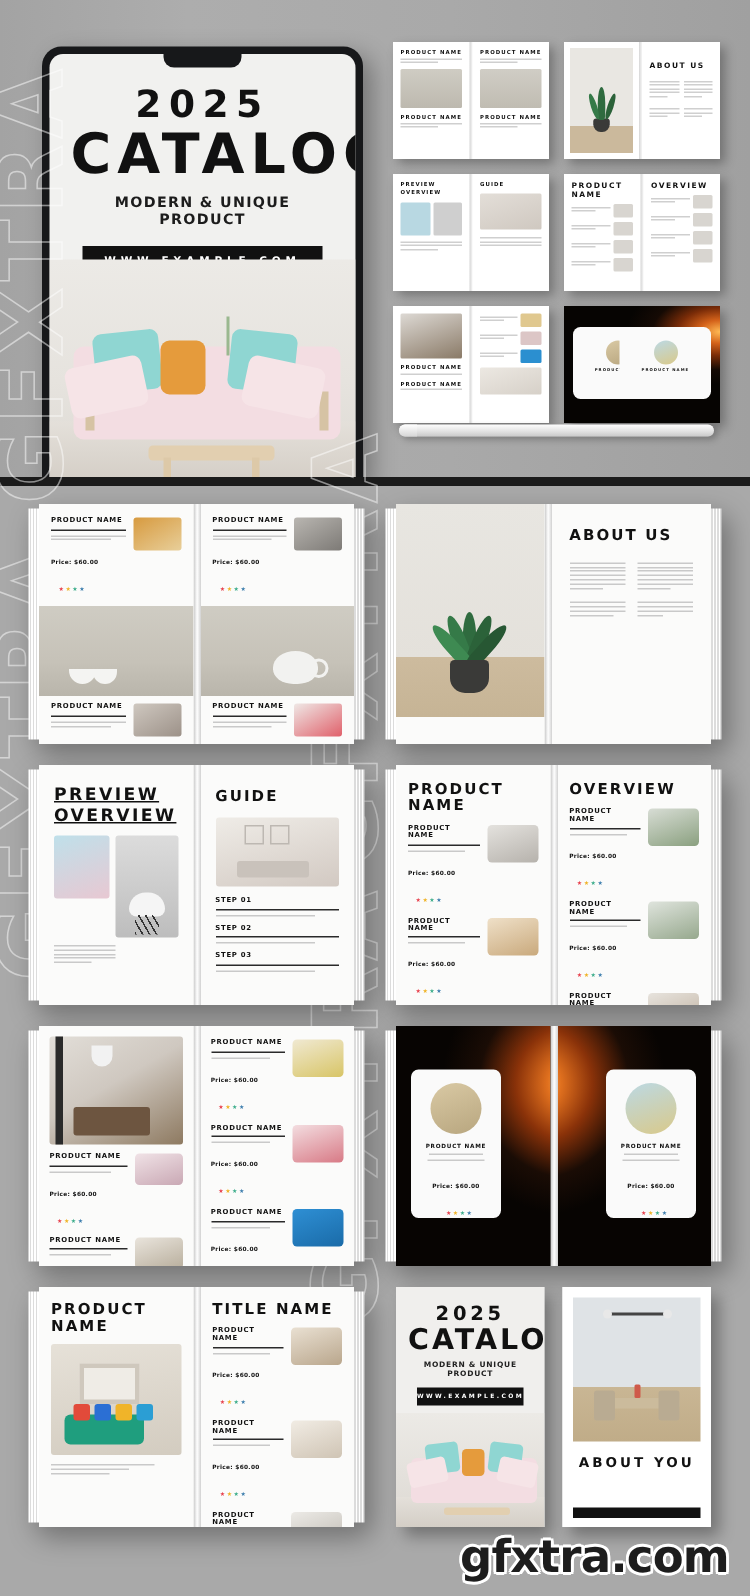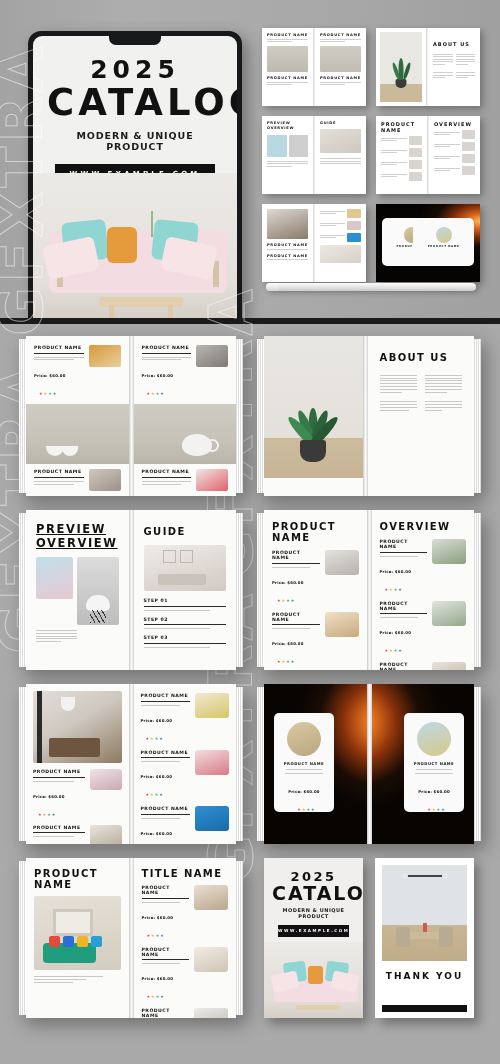--- a/index.html
+++ b/index.html
@@ -930,20 +930,21 @@
       </div>
       <div style="flex:1;position:relative;box-shadow:5px 6px 10px rgba(0,0,0,.33);background:#fff;">
         <div class="thanks-page">
           <div class="tp-photo">
             <div class="chandelier"></div>
             <div style="position:absolute;left:50%;transform:translateX(-50%);bottom:22px;width:56px;height:7px;background:#cbbb9c;border-radius:2px;"></div>
             <div style="position:absolute;left:14px;bottom:14px;width:14px;height:20px;background:#b9ab92;border-radius:2px;"></div>
             <div style="position:absolute;right:14px;bottom:14px;width:14px;height:20px;background:#b9ab92;border-radius:2px;"></div>
             <div style="position:absolute;left:50%;transform:translateX(-50%);bottom:29px;width:4px;height:9px;background:#cf5a4a;border-radius:1px;"></div>
           </div>
-          <div class="tp-label">THANK YOU</div>
+          <div class="tp-label">ABOUT YOU</div>
           <div class="tp-foot"></div>
         </div>
       </div>
     </div>
   </div>
 
+  <div id="gfxtra-logo">gfxtra.com</div>
 </div>
 
 </body></html>

